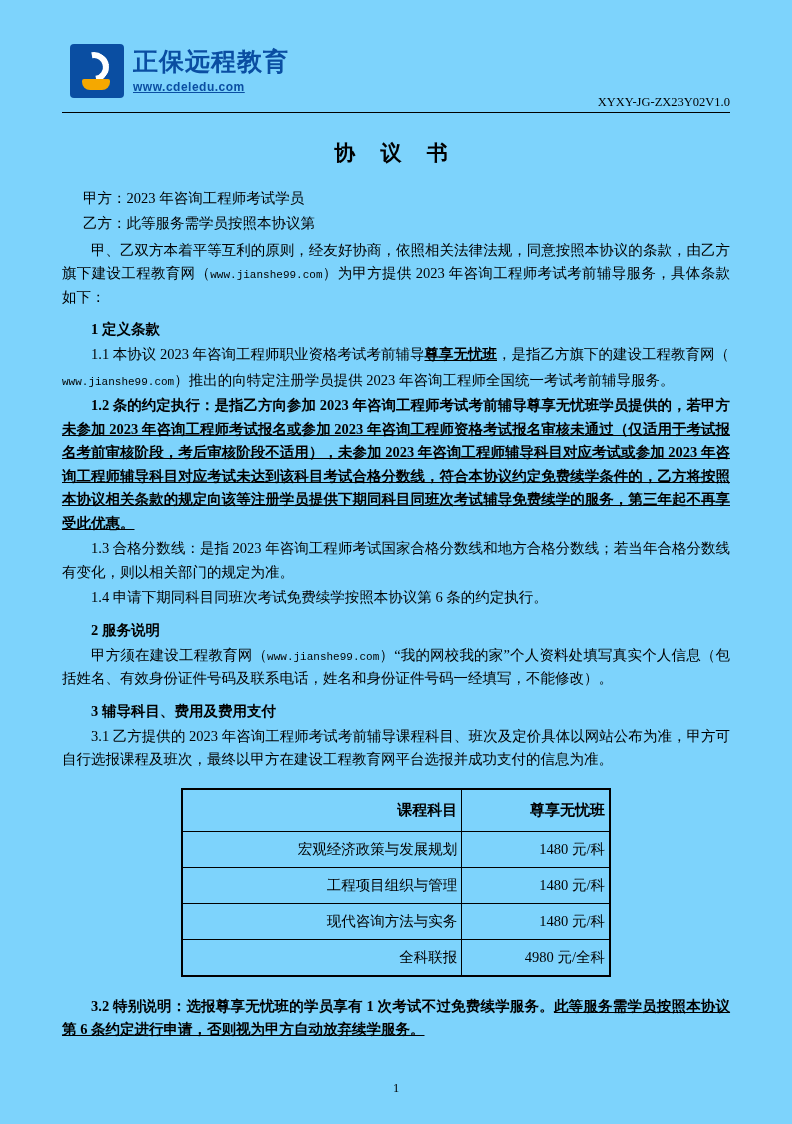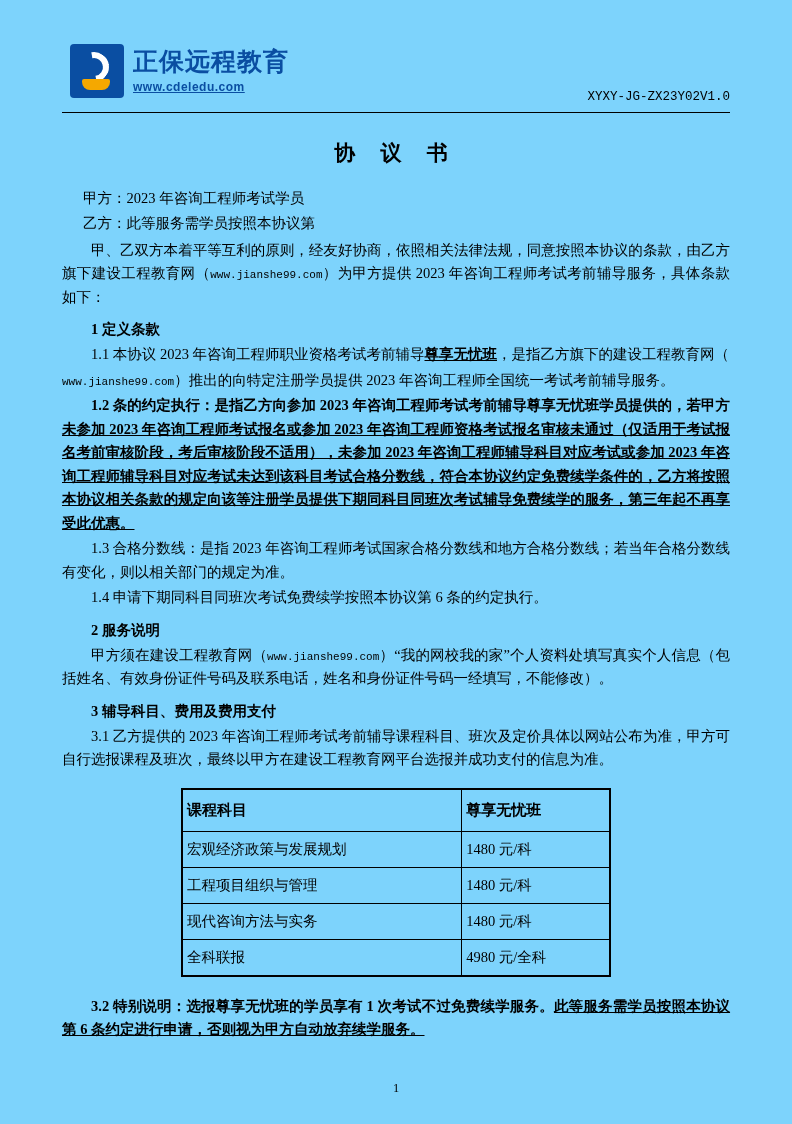--- a/index.html
+++ b/index.html
@@ -82,22 +82,22 @@
     font-size: 12px;
     font-weight: bold;
     color: #0a4ea2;
     letter-spacing: 0.5px;
     margin-top: 5px;
     text-decoration: underline;
   }
   .doc-code {
     position: absolute;
     right: 0;
-    bottom: 6px;
-    font-family: Liberation Mono, monospace;
+    bottom: 0;
+    font-family: Liberation Serif, serif;
     font-size: 12.5px;
     color: #000;
   }
   .header-rule {
     border: none;
     border-top: 1.2px solid #000;
     margin: 2px 0 0 0;
   }
 
   
@@ -154,21 +154,21 @@
     margin: 16px 0 18px 0;
   }
   table.fee-table {
     border-collapse: collapse;
     width: 430px;
     border: 2px solid #000;
   }
   table.fee-table th,
   table.fee-table td {
     border: 1px solid #000;
-    text-align: left;
+    text-align: right;
     font-size: 14.5px;
     padding: 5px 4px;
     height: 25px;
   }
   table.fee-table th {
     font-weight: bold;
     font-size: 15px;
     padding: 8px 4px;
   }
   table.fee-table tr.total td {

